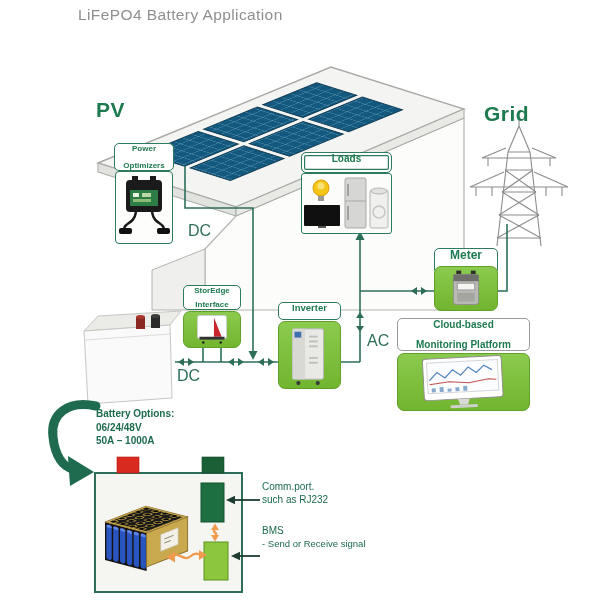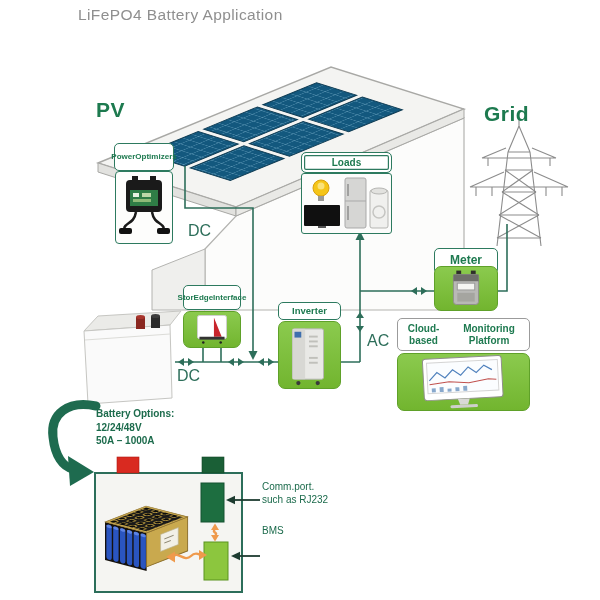--- a/index.html
+++ b/index.html
@@ -1,22 +1,22 @@
 <!DOCTYPE html>
 <html><head>
 <meta charset="utf-8">
 <style>
   html,body{margin:0;padding:0}
   body{width:600px;height:600px;position:relative;overflow:hidden;background:#fff;
        font-family:"Liberation Sans",sans-serif}
   svg{display:block}
   #bg{position:absolute;left:0;top:0;z-index:0}
   .lbl-box{position:absolute;background:#fff;border:1.6px solid #2d7a5f;border-radius:5px;
-       color:#1e7a50;font-weight:bold;display:flex;flex-direction:row;align-items:center;
-       justify-content:center;text-align:center;line-height:1.15;box-sizing:border-box;z-index:2}
+       color:#1e7a50;font-weight:bold;display:flex;flex-direction:column;align-items:center;
+       justify-content:space-between;text-align:center;line-height:1.15;box-sizing:border-box;z-index:2}
   .lbl-box.gray{border-color:#9b9b9b}
   .dbl{box-shadow:inset 0 0 0 2px #fff, inset 0 0 0 3.2px #2d7a5f}
   .green-box{position:absolute;background:linear-gradient(180deg,#8bca4e,#72b52f);
        border:1px solid #5fa129;border-radius:7px;box-sizing:border-box;overflow:hidden;
        display:flex;align-items:center;justify-content:center;z-index:2}
   .white-box{position:absolute;background:#fcfcfb;border:1.6px solid #2d7a5f;border-radius:3px;
        box-sizing:border-box;overflow:hidden;z-index:2}
   .title{position:absolute;left:78px;top:4px;color:#8f8f8f;font-size:15.5px;font-weight:400;
        letter-spacing:.4px;line-height:22px;z-index:2}
   .big-label{position:absolute;color:#1d7a4f;font-weight:bold;font-size:21px;
@@ -286,24 +286,25 @@
       <rect x="58" y="34" width="4" height="4" fill="#88a8cc"></rect>
       <rect x="66" y="33" width="4" height="5" fill="#88a8cc"></rect>
       <polygon points="60,46 72,46 70,52 62,52" fill="#d9d9d6"></polygon>
       <rect x="52" y="52" width="28" height="3" rx="1.5" fill="#cfcfcc"></rect>
     </g>
   </svg>
 </div>
 
 <div class="opts" style="left:96px;top:407px">
   <div>Battery Options:</div>
-  <div>12/24/48V</div>
+  <div>06/24/48V</div>
   <div>50A – 1000A</div>
 </div>
 
 <div class="ann" style="left:262px;top:480px">
   <div class="t">Comm.port.</div>
   <div class="t">such as RJ232</div>
 </div>
 
 <div class="ann" style="left:262px;top:524px">
   <div>BMS</div>
+  <div class="bms-item">-  Send or Receive signal</div>
 </div>
 
 </body></html>

